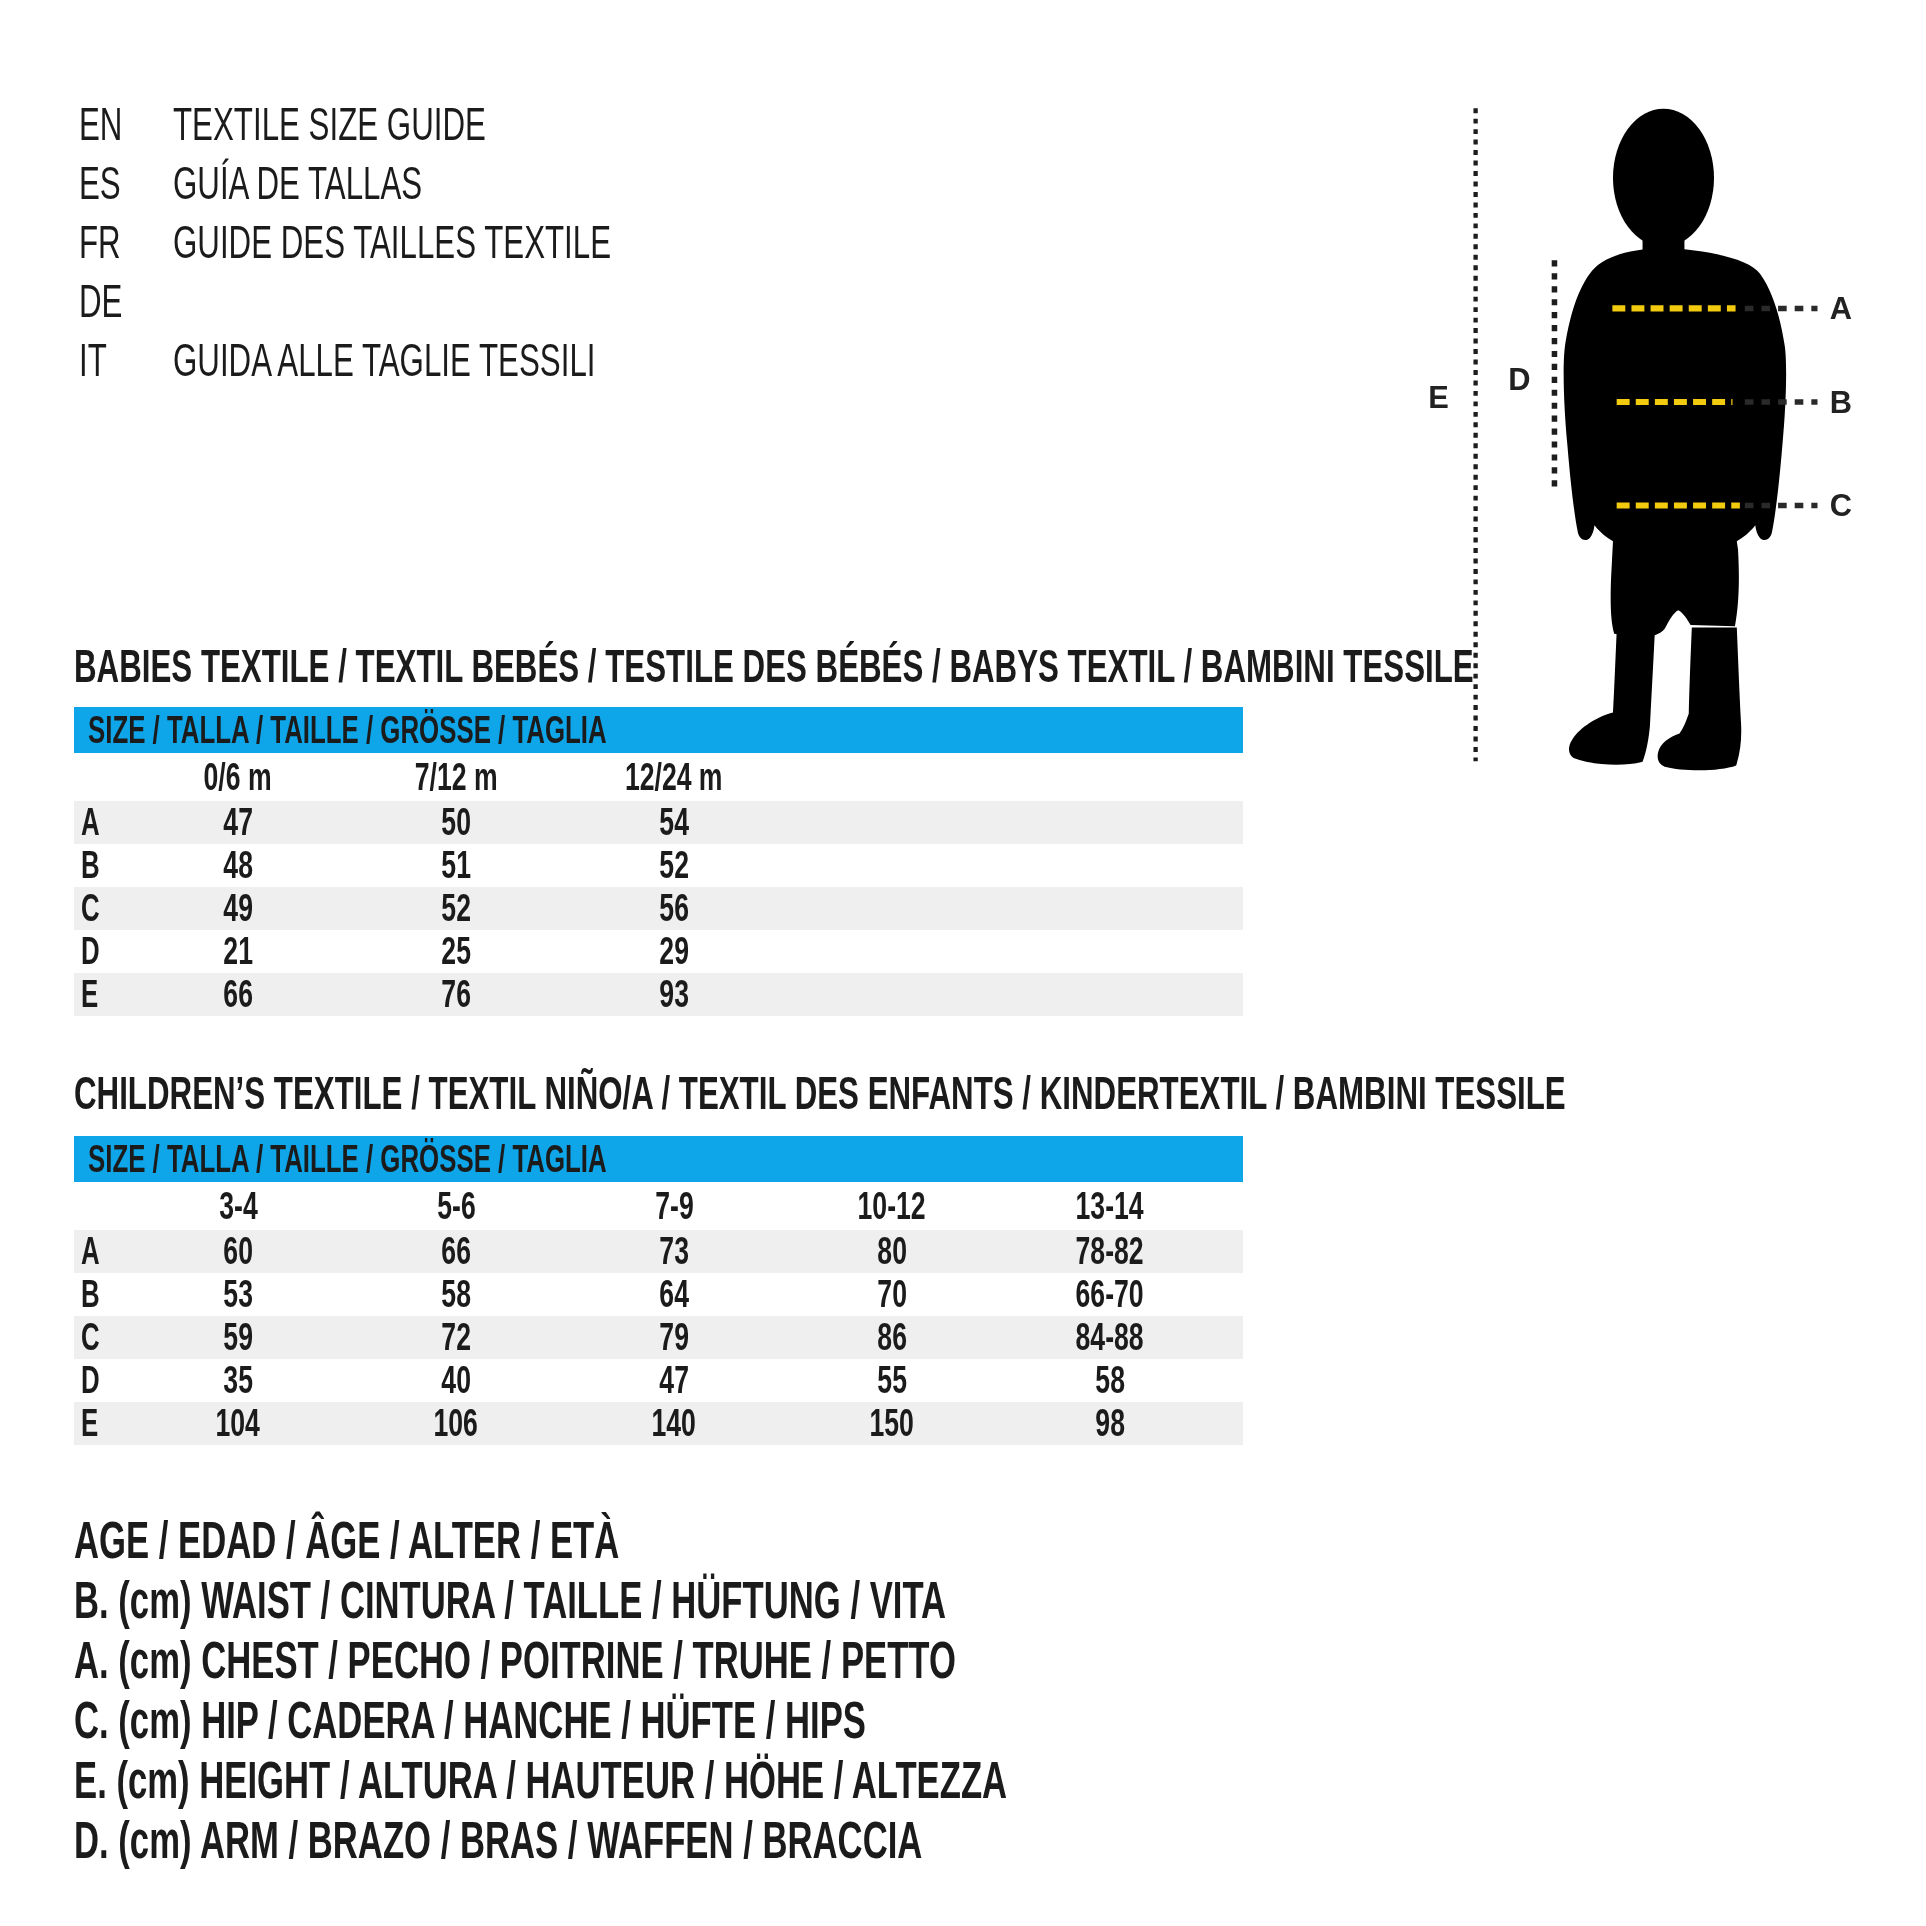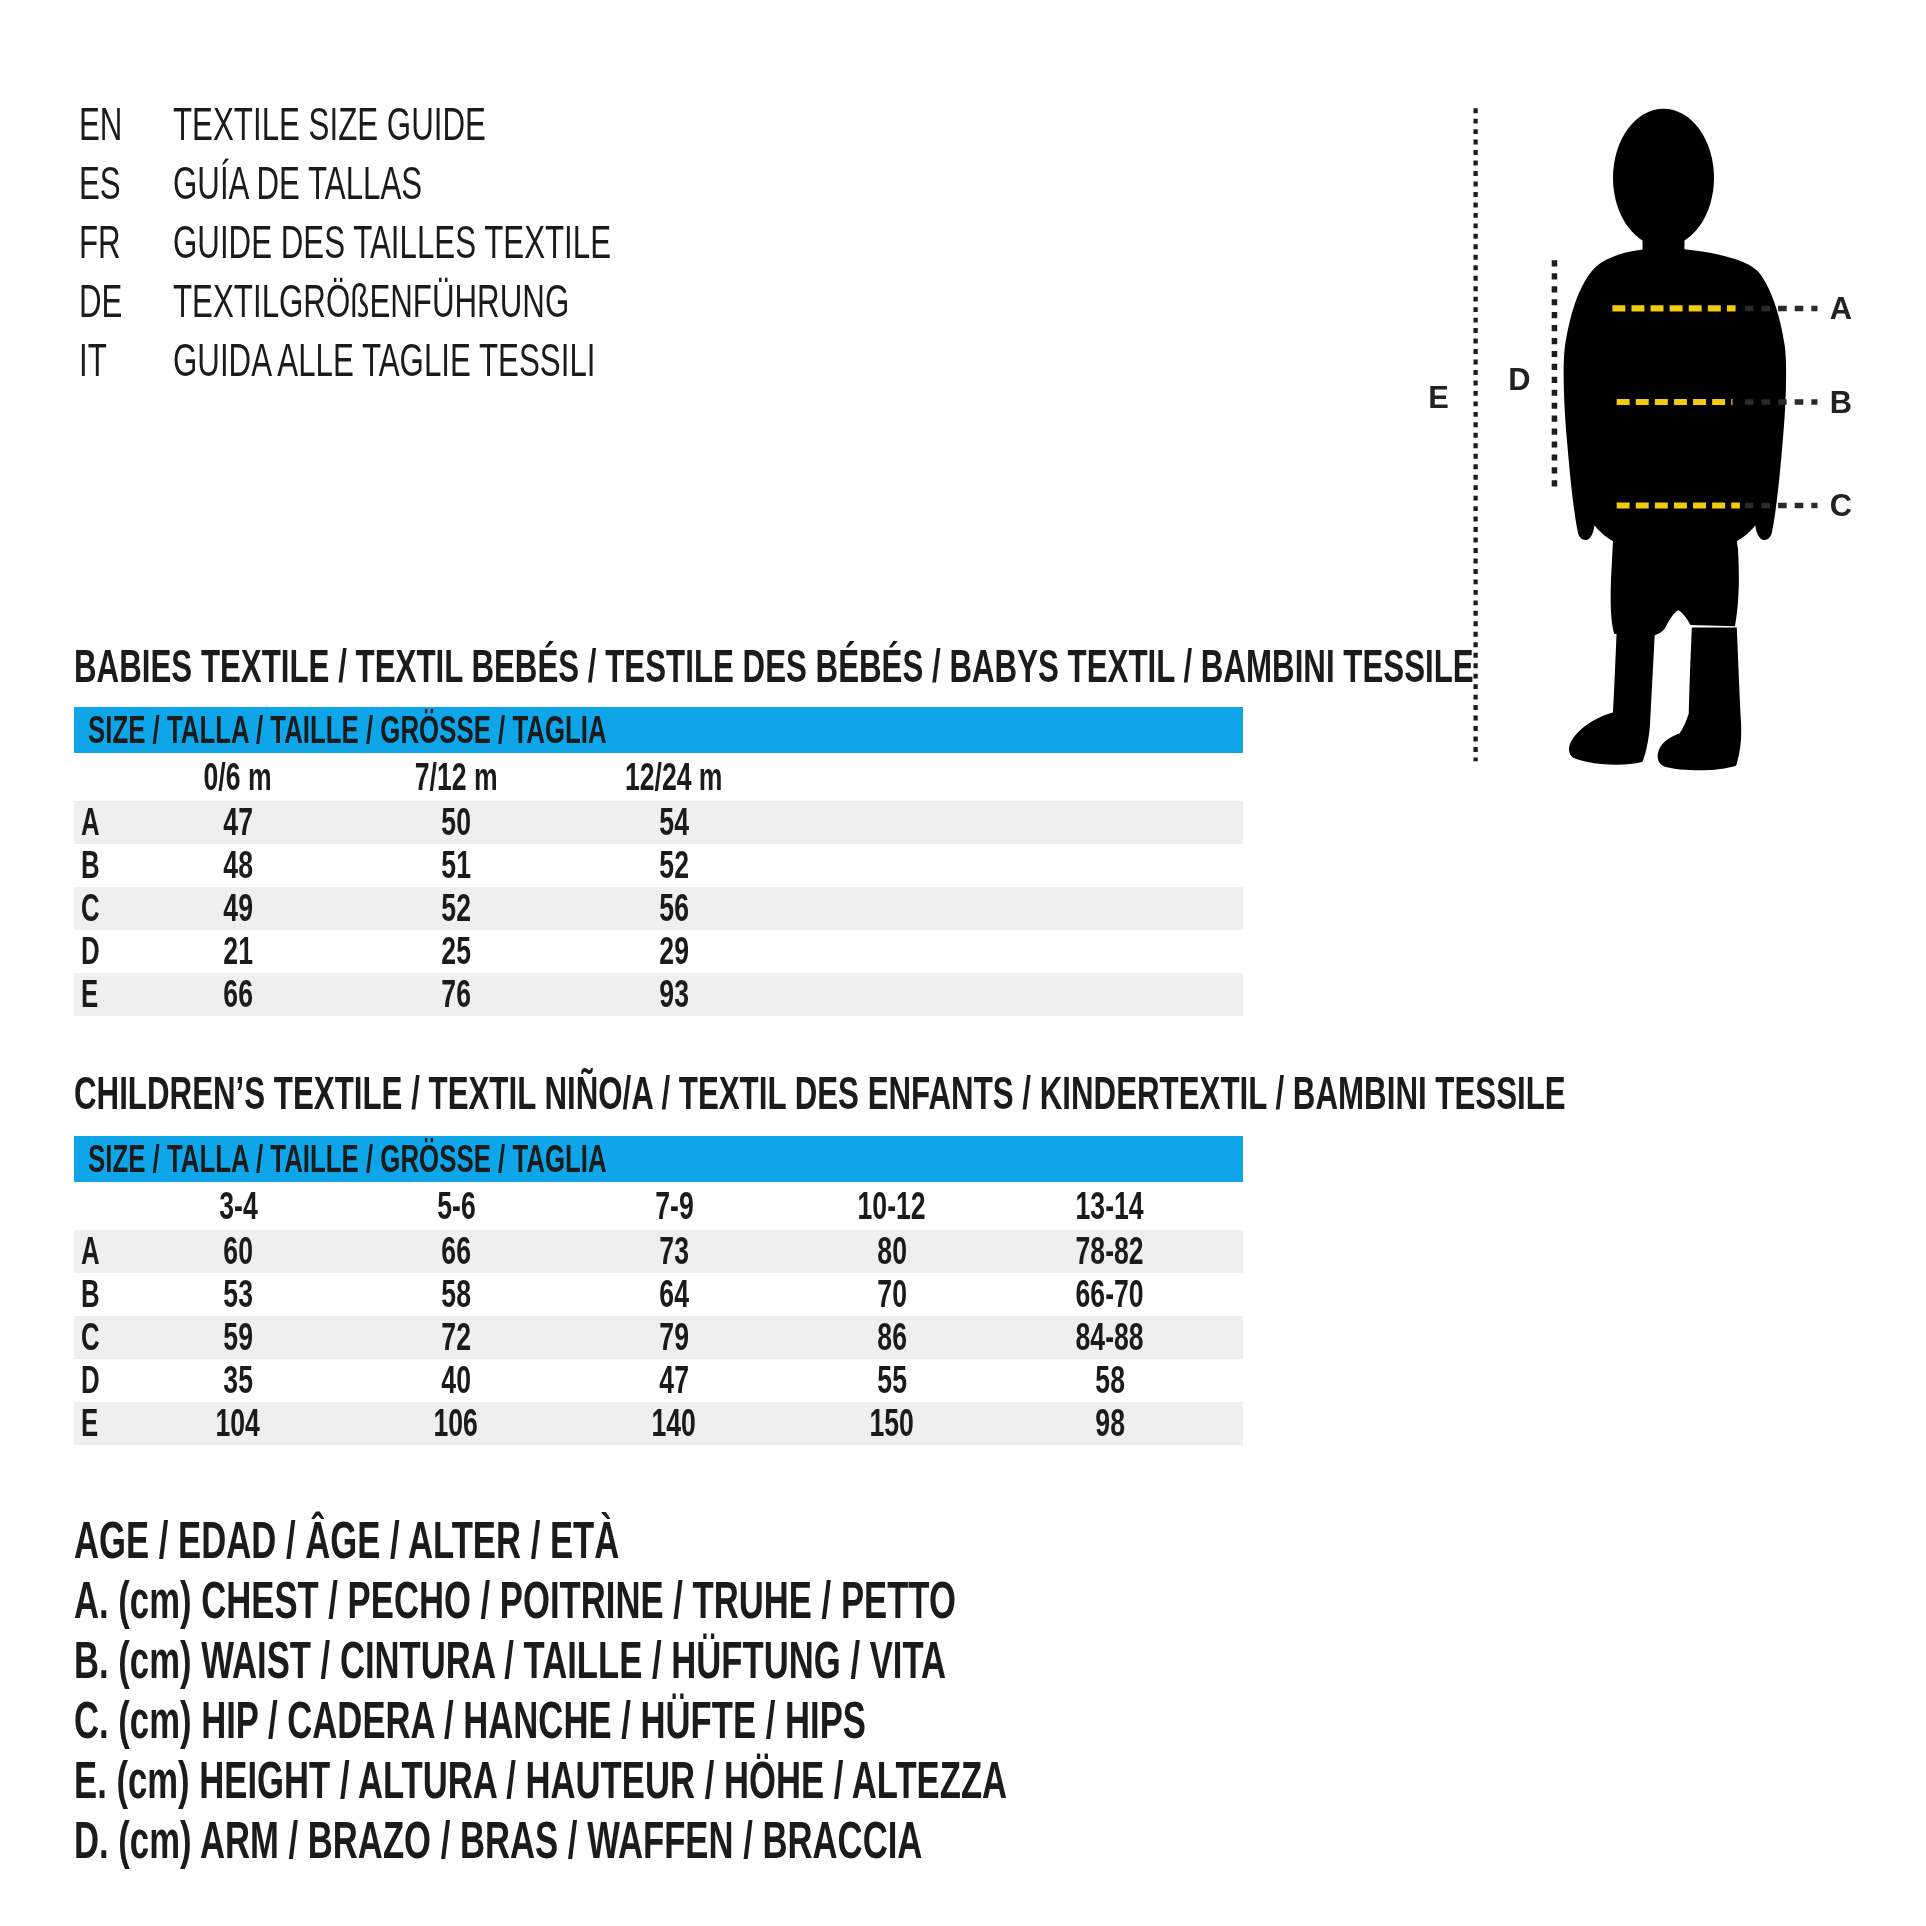--- a/index.html
+++ b/index.html
@@ -54,21 +54,20 @@
       <span class="lang-title"><span class="cond">GUÍA DE TALLAS</span></span>
     </div>
 
     <div class="lang-row">
       <span class="lang-code"><span class="cond">FR</span></span>
       <span class="lang-title"><span class="cond">GUIDE DES TAILLES TEXTILE</span></span>
     </div>
 
     <div class="lang-row">
       <span class="lang-code"><span class="cond">DE</span></span>
-      <span class="lang-title"><span class="cond">TEXTILGRÖßENFÜHRUNG</span></span>
     </div>
 
     <div class="lang-row">
       <span class="lang-code"><span class="cond">IT</span></span>
       <span class="lang-title"><span class="cond">GUIDA ALLE TAGLIE TESSILI</span></span>
     </div>
   </div>
 
 <svg class="figure" viewBox="0 0 826 1250" xmlns="http://www.w3.org/2000/svg">
 
@@ -409,28 +408,28 @@
     </div>
 </section>
 
 <div class="legend">
 
     <div class="legend-line">
       <span class="cond">AGE / EDAD / ÂGE / ALTER / ETÀ</span>
     </div>
 
     <div class="legend-line">
+      <span class="cond">B. (cm) WAIST / CINTURA / TAILLE / HÜFTUNG / VITA</span>
+    </div>
+
+    <div class="legend-line">
       <span class="cond">A. (cm) CHEST / PECHO / POITRINE / TRUHE / PETTO</span>
     </div>
 
     <div class="legend-line">
-      <span class="cond">B. (cm) WAIST / CINTURA / TAILLE / HÜFTUNG / VITA</span>
-    </div>
-
-    <div class="legend-line">
       <span class="cond">C. (cm) HIP / CADERA / HANCHE / HÜFTE / HIPS</span>
     </div>
 
     <div class="legend-line">
       <span class="cond">E. (cm) HEIGHT / ALTURA / HAUTEUR / HÖHE / ALTEZZA</span>
     </div>
 
     <div class="legend-line">
       <span class="cond">D. (cm) ARM / BRAZO / BRAS / WAFFEN / BRACCIA</span>
     </div>

